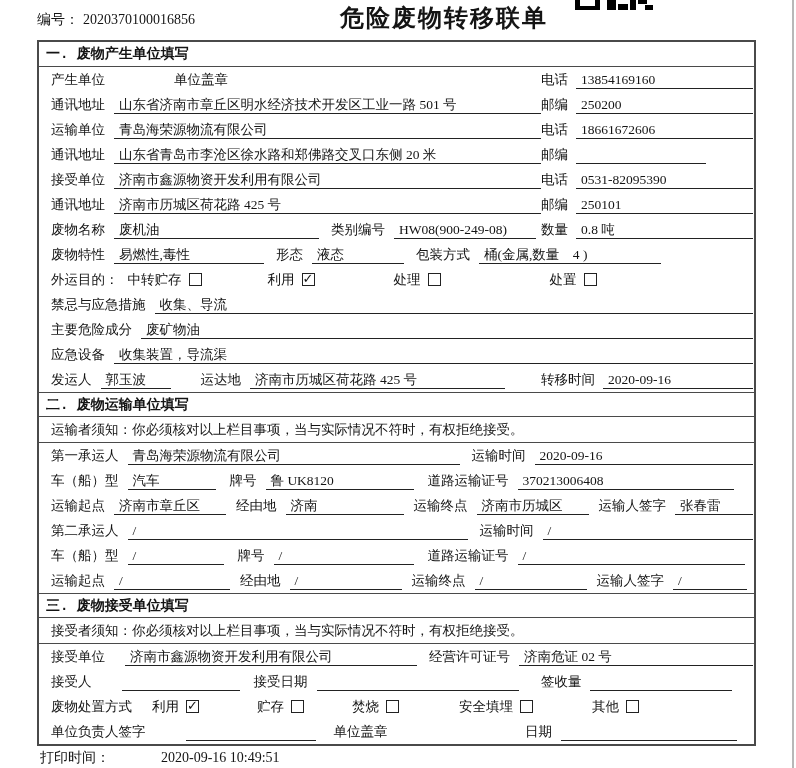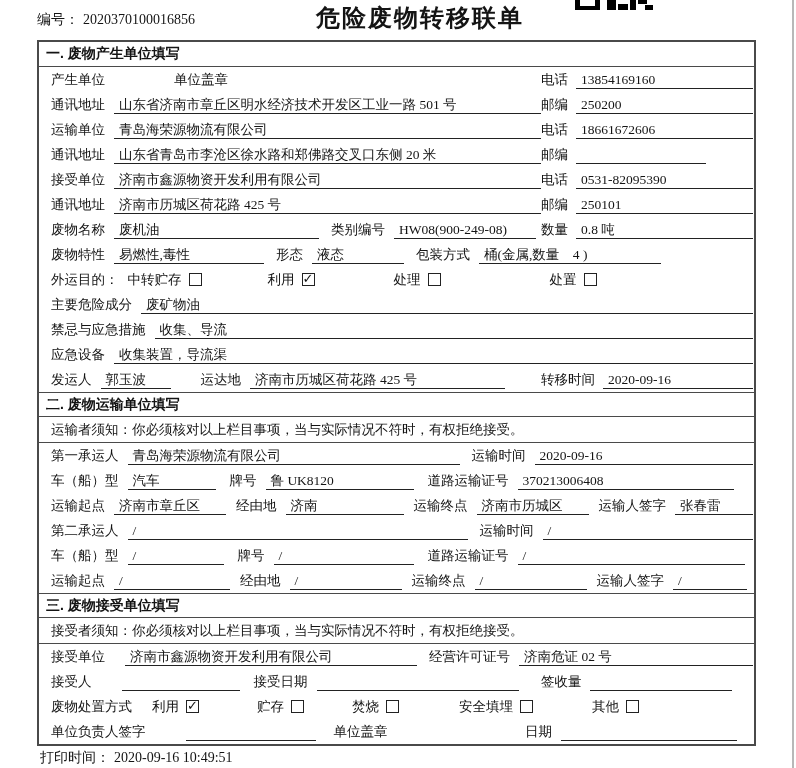--- a/index.html
+++ b/index.html
@@ -4,33 +4,33 @@
 <style>
   html,body{margin:0;padding:0;}
   body{
     width:796px;height:768px;background:#ffffff;position:relative;overflow:hidden;
     font-family:"Liberation Serif","DejaVu Serif",serif;color:#141414;font-size:13.5px;
   }
   
   .doc-number{position:absolute;left:37px;top:11px;font-size:14px;white-space:nowrap;}
   .doc-number .num{padding-left:4px;}
   .doc-title{
-    position:absolute;left:316px;top:2px;margin:0;font-size:24px;font-weight:700;
+    position:absolute;left:340px;top:2px;margin:0;font-size:24px;font-weight:700;
     font-family:"Liberation Sans","DejaVu Sans",sans-serif;letter-spacing:2px;white-space:nowrap;
   }
   .qr-frag{position:absolute;left:575px;top:0;width:78px;height:10px;}
   .window-edge{position:absolute;right:2px;top:0;width:2px;height:768px;background:#b8b8b8;}
   
   .form-table{
     position:absolute;left:37px;top:40px;width:719px;height:706px;
     border:2px solid #4a4a4a;box-sizing:border-box;display:flex;flex-direction:column;background:#fff;
   }
   .sec-title{
     flex:0 0 25px;display:flex;align-items:center;padding-left:7px;
-    font-family:Liberation Sans, sans-serif;font-weight:700;font-size:14px;
+    font-family:Liberation Mono, monospace;font-weight:700;font-size:14px;
     border-bottom:1.5px solid #4a4a4a;box-sizing:border-box;
   }
   .sec-title.bt{border-top:1.5px solid #4a4a4a;}
   .row{
     flex:1 1 0;display:flex;align-items:center;padding:0 1px 0 12px;box-sizing:border-box;
     white-space:nowrap;min-height:0;
   }
   .row.notice{border-bottom:1.5px solid #4a4a4a;}
   .lbl{padding-right:9px;flex:0 0 auto;}
   .fld{
@@ -48,21 +48,21 @@
   .cb{
     width:11px;height:11px;border:1.3px solid #222;margin-left:7px;position:relative;
     flex:0 0 auto;box-sizing:content-box;background:#fff;
   }
   .cb.checked::after{
     content:"\2713";position:absolute;left:0px;top:-3px;font-size:13px;font-weight:700;color:#111;
     font-family:"DejaVu Sans",sans-serif;
   }
   
   .print-time{position:absolute;left:40px;top:749px;font-size:14px;white-space:nowrap;}
-  .print-time .num{padding-left:4px;}
+  .print-time .num{padding-left:4px;margin-left:47px;}
 </style>
 </head>
 <body>
 
 <div class="doc-number">
   <span>编号：</span><span class="num">2020370100016856</span>
 </div>
 <h1 class="doc-title">危险废物转移联单</h1>
 <svg class="qr-frag" viewBox="0 0 78 10" xmlns="http://www.w3.org/2000/svg">
   <rect x="0" y="0" width="5" height="10" fill="#000"></rect>
@@ -168,27 +168,27 @@
       <span>处理</span>
       <span class="cb"></span>
     </span>
     <span class="opt">
       <span>处置</span>
       <span class="cb"></span>
     </span>
   </div>
 
   <div class="row">
+    <span class="lbl">禁忌与应急措施</span>
+    <span class="fld grow">收集、导流</span>
+  </div>
+
+  <div class="row">
     <span class="lbl">主要危险成分</span>
     <span class="fld grow">废矿物油</span>
-  </div>
-
-  <div class="row">
-    <span class="lbl">禁忌与应急措施</span>
-    <span class="fld grow">收集、导流</span>
   </div>
 
   <div class="row">
     <span class="lbl">应急设备</span>
     <span class="fld grow">收集装置，导流渠</span>
   </div>
 
   <div class="row">
     <span class="lbl">发运人</span>
     <span class="fld ctr" style="width:70px">郭玉波</span>

